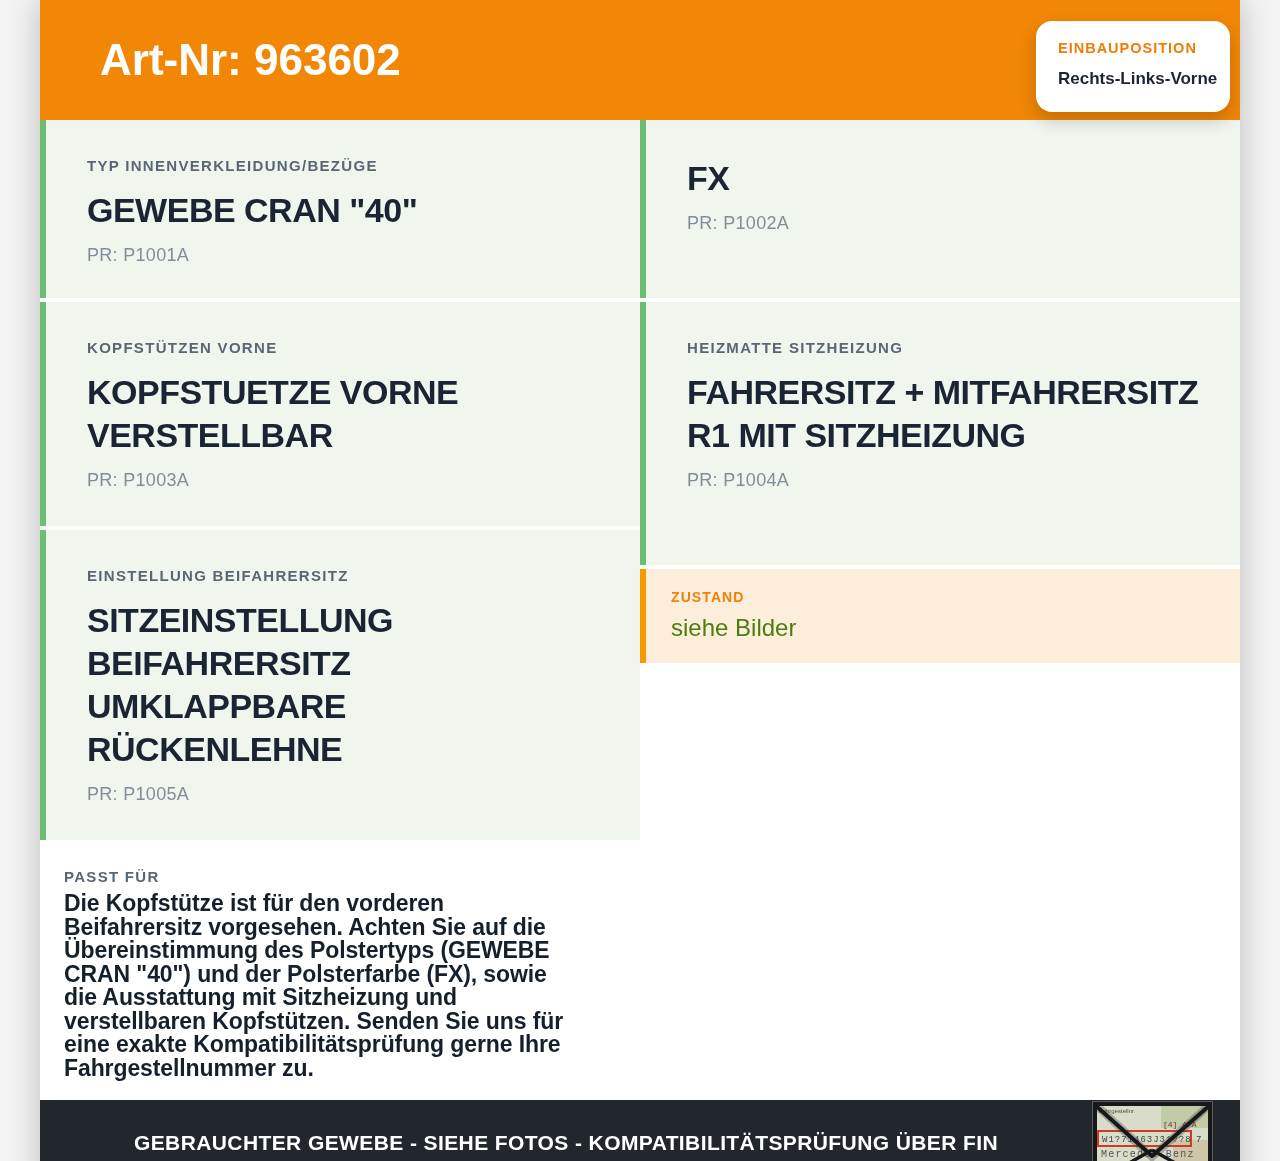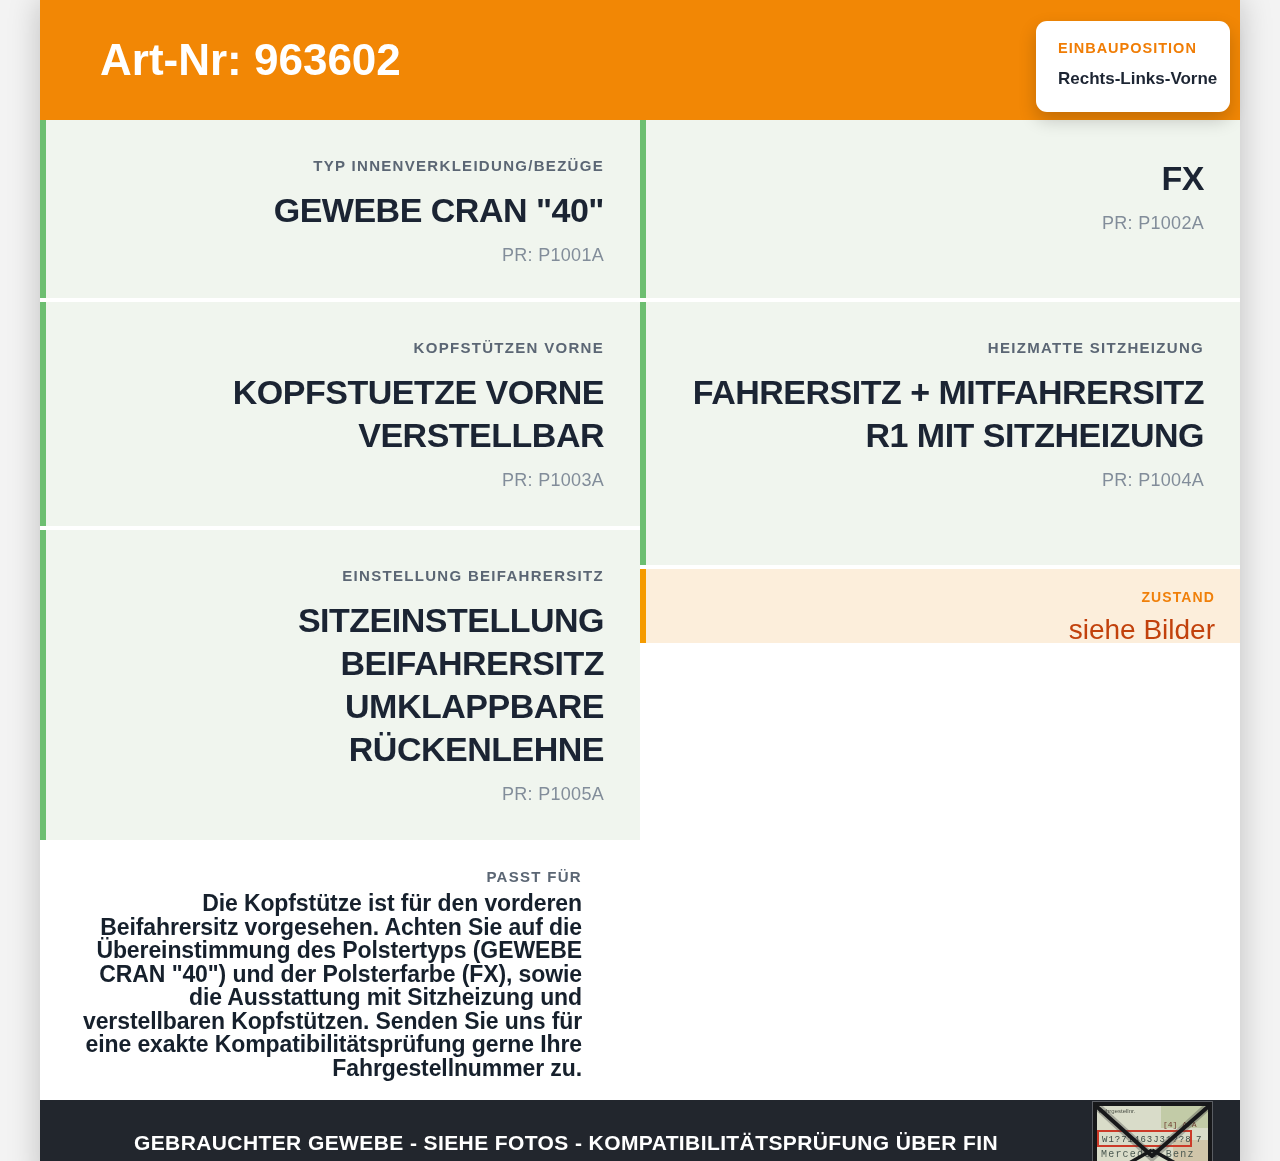--- a/index.html
+++ b/index.html
@@ -35,21 +35,21 @@
     font-weight: 700;
     letter-spacing: 0;
   }
   .pos-card {
     position: absolute;
     top: 21px;
     right: 10px;
     width: 194px;
     height: 91px;
     background: #ffffff;
-    border-radius: 11px;
+    border-radius: 16px;
     box-shadow: 0 8px 18px rgba(0,0,0,.20);
     padding: 19px 22px;
   }
   .pos-card .pos-label {
     color: #f07d05;
     font-size: 14.5px;
     font-weight: 700;
     letter-spacing: 1px;
     margin-bottom: 13px;
     white-space: nowrap;
@@ -59,21 +59,21 @@
     font-size: 17px;
     font-weight: 700;
     white-space: nowrap;
   }
   
   .main {
     display: flex;
     flex: 1 1 auto;
     background: #ffffff;
   }
-  .col { width: 600px; display: flex; flex-direction: column; text-align: right; }
+  .col { width: 600px; display: flex; flex-direction: column; }
   .card {
     background: #f0f5ee;
     border-left: 6px solid #6cbe70;
     padding: 37px 36px 28px 41px;
     margin-bottom: 4px;
     overflow: hidden;
   }
   .card .label, .passt .label {
     color: #5b6674;
     font-size: 15px;
@@ -94,34 +94,34 @@
     font-size: 18px;
     letter-spacing: .3px;
   }
   .h-178 { height: 178px; }
   .h-218 { height: 224px; }
   .h-310 { height: 310px; }
   .h-263 { height: 263px; }
   .zustand {
     background: #fceedb;
     border-left: 6px solid #f59b00;
-    height: 74px;
+    height: 94px;
     padding: 20px 25px;
     margin-bottom: 4px;
   }
   .zustand .z-label {
     color: #f0800a;
     font-size: 14px;
     font-weight: 700;
     letter-spacing: 1.1px;
     margin-bottom: 9px;
   }
   .zustand .z-value {
-    color: #c2410c;
-    font-size: 28px;
+    color: #4d7c0f;
+    font-size: 24px;
     font-weight: 500;
   }
   .passt {
     background: #ffffff;
     flex: 1 1 auto;
     padding: 24px 58px 20px 24px;
   }
   .passt .label { margin-bottom: 7px; }
   .passt .passt-text {
     color: #16202c;

